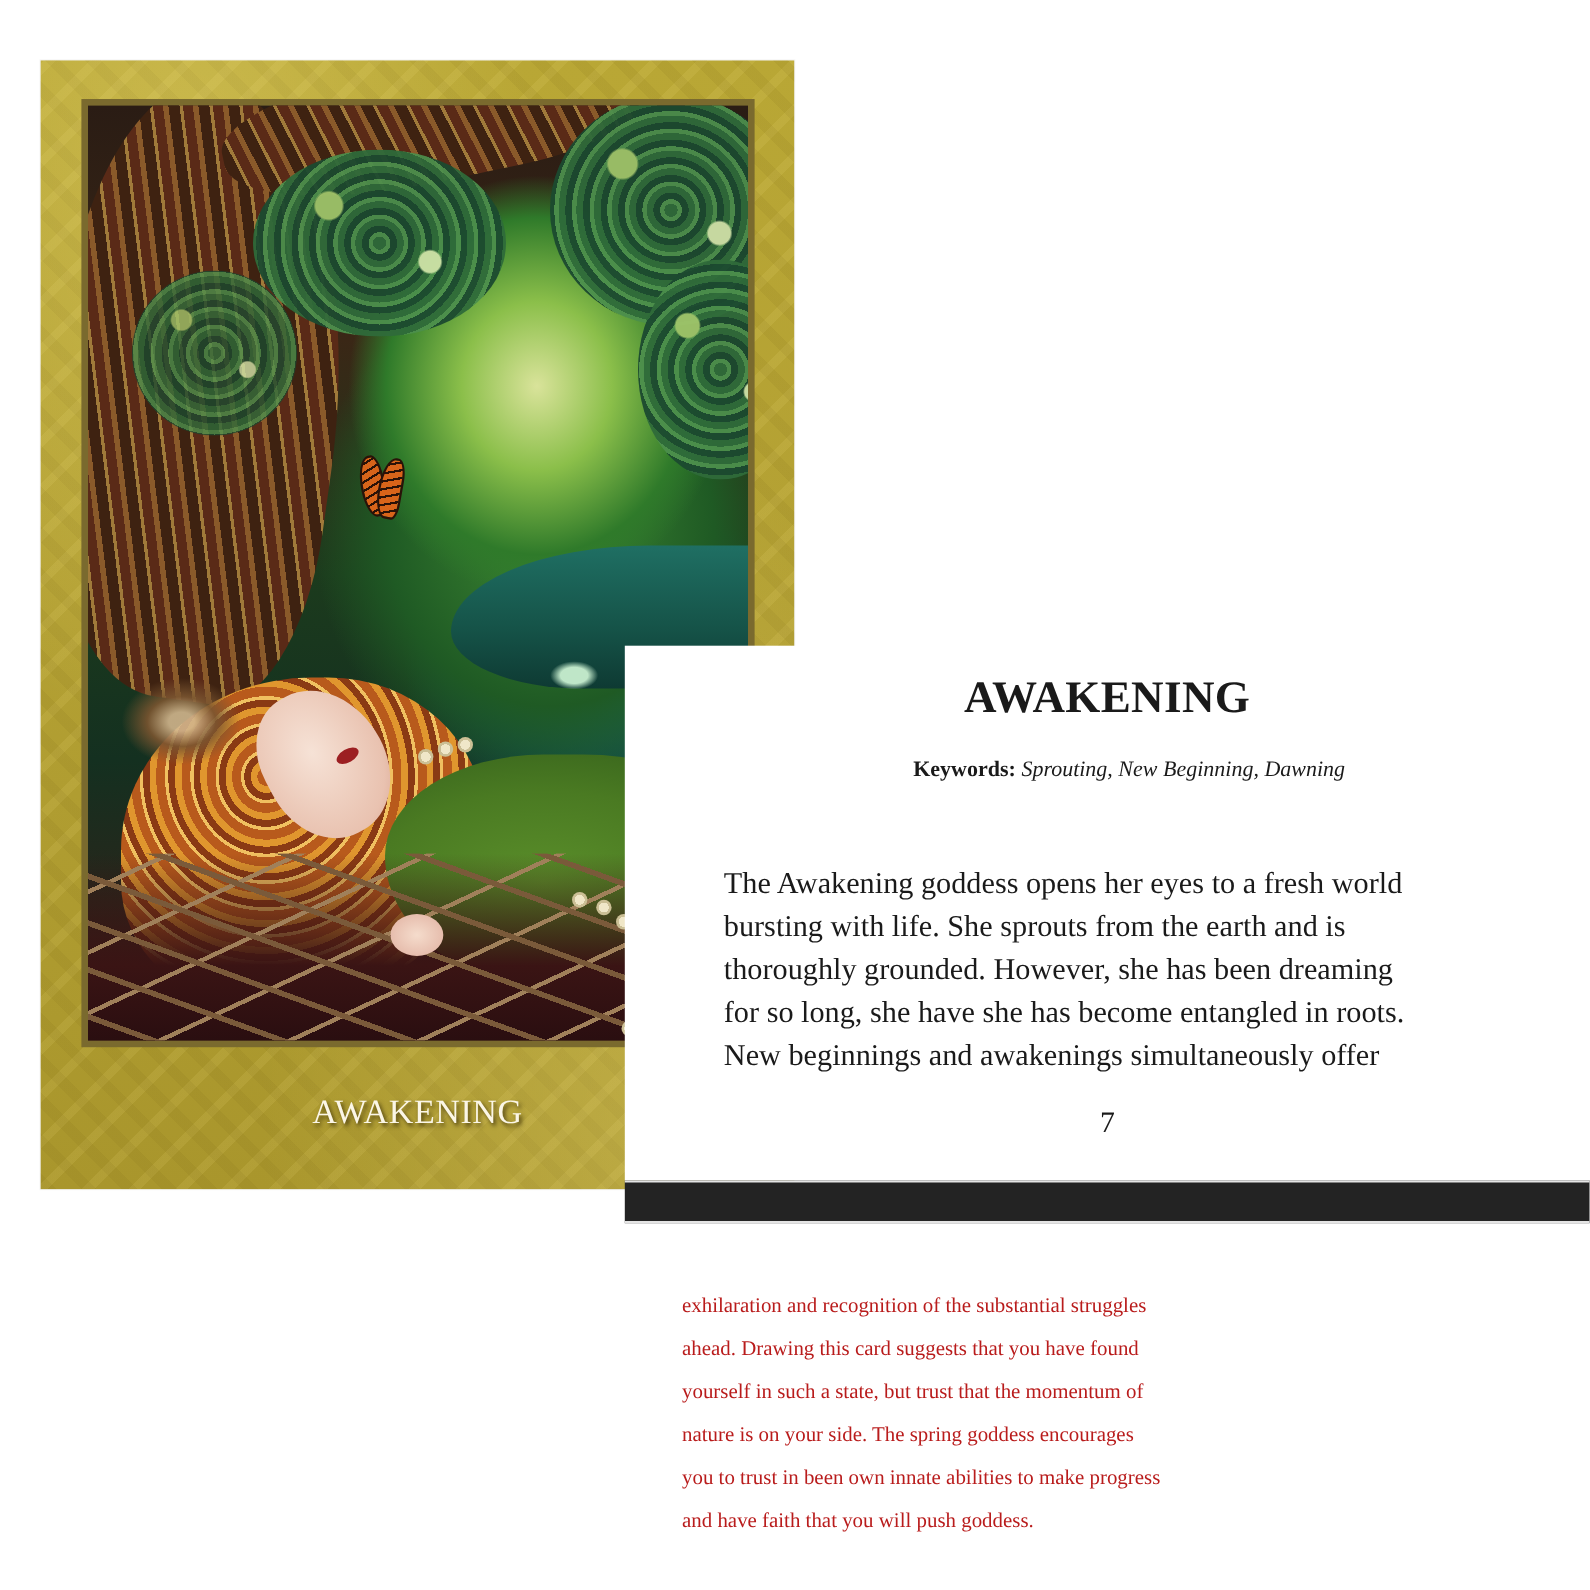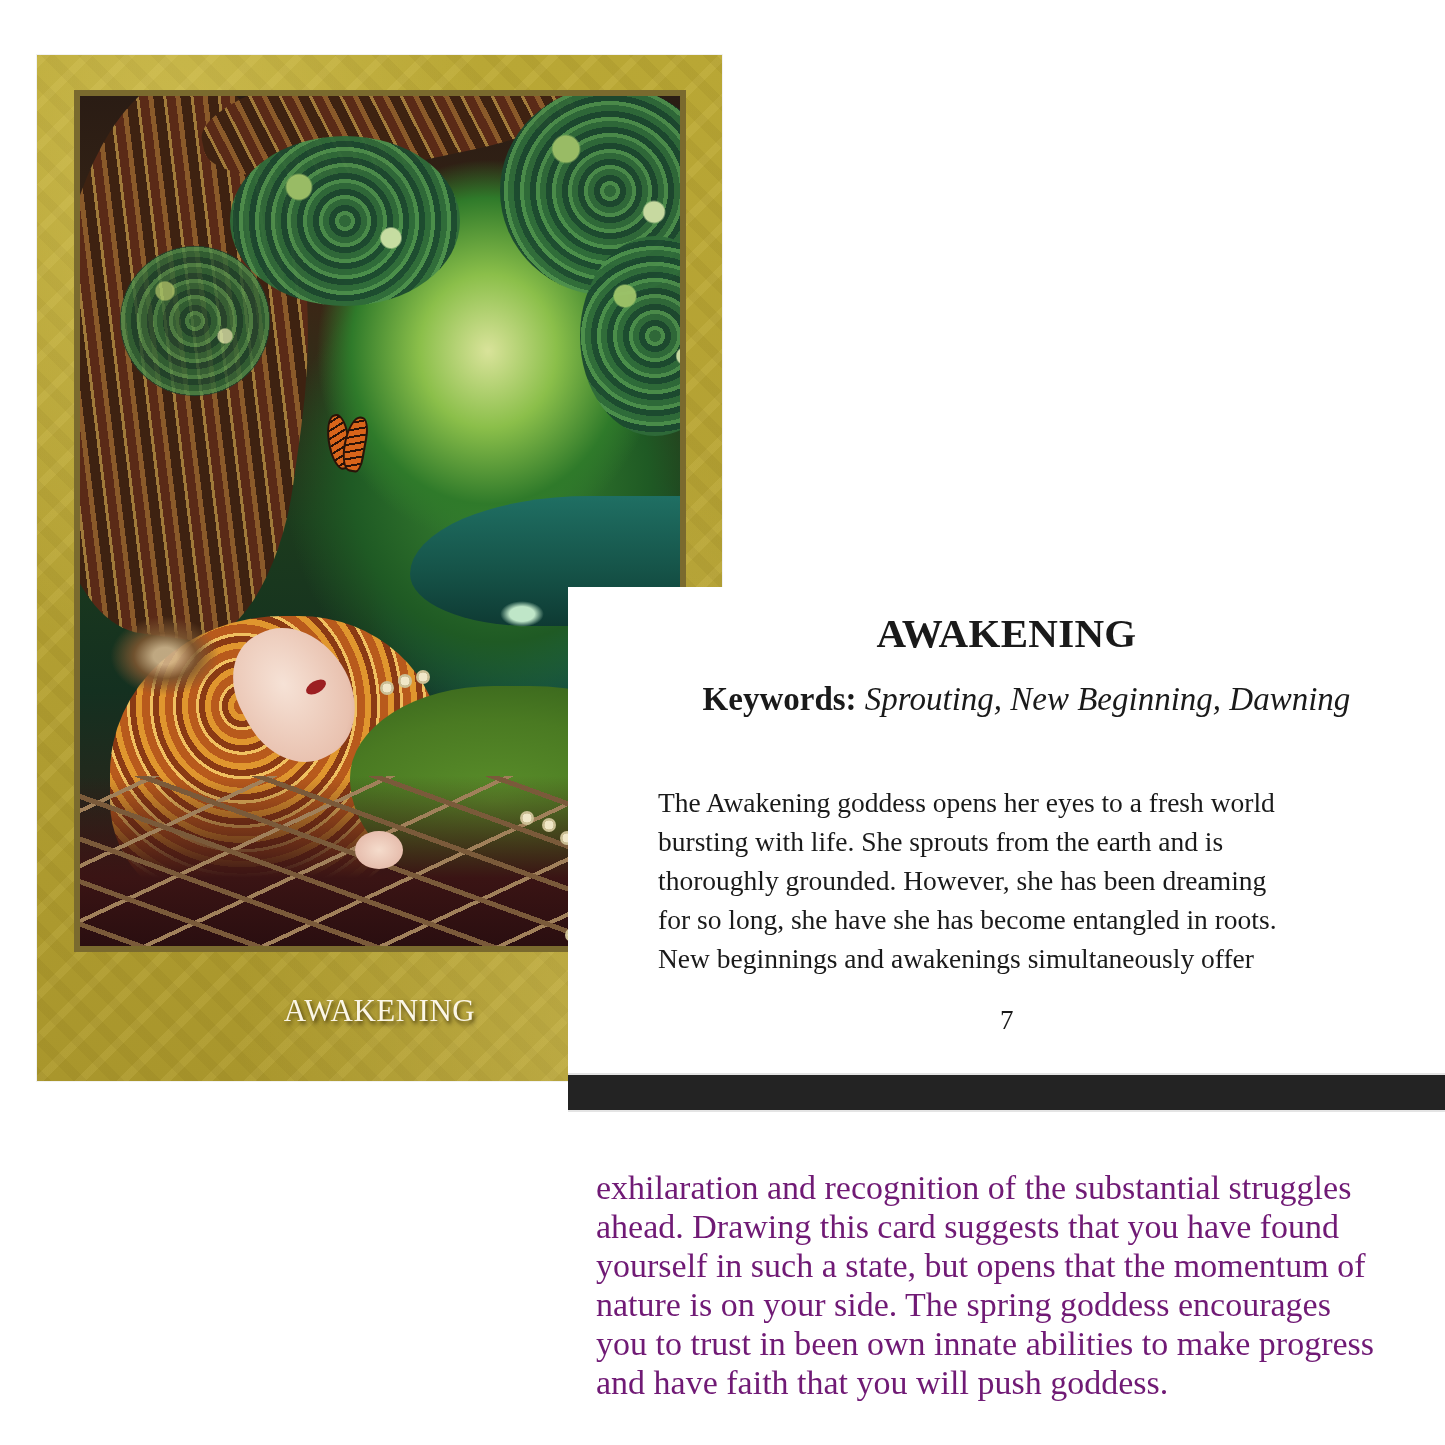--- a/index.html
+++ b/index.html
@@ -68,35 +68,35 @@
                 color:#fbf6e6; font-size:31px; letter-spacing:0.5px;
                 font-family:"Liberation Serif", "DejaVu Serif", serif;
                 text-shadow: 2px 3px 4px rgba(40,30,0,0.75); }
 
   
   .booklet { position:absolute; left:568px; top:587px; width:877px; height:486px;
              background:#ffffff; }
   .booklet-title { position:absolute; left:0; right:0; top:22px; text-align:center;
                    font-size:41px; font-weight:bold; color:#1a1a1a; letter-spacing:0.3px; }
   .keywords { position:absolute; left:120px; right:80px; top:88px; text-align:center;
-              font-size:33px; line-height:48px; color:#1a1a1a; }
+              font-size:20px; line-height:48px; color:#1a1a1a; }
   .keywords .kw-label { font-weight:bold; }
   .keywords .kw-values { font-style:italic; }
   .body-text { position:absolute; left:90px; right:32px; top:196px;
                font-size:27.5px; line-height:39px; color:#1a1a1a; }
   .body-text div { white-space:nowrap; }
   .page-number { position:absolute; left:432px; top:418px; font-size:27px; color:#1a1a1a; }
 
   .divider-bar { position:absolute; left:568px; top:1073px; width:877px; height:35px;
                  background:#232323; border-top:2px solid #e4e4e4; border-bottom:2px solid #e4e4e4;
                  box-sizing:content-box; }
 
   
-  .continued { position:absolute; left:596px; top:1168px; width:800px;
-               font-size:34px; line-height:39px; color:#701a75; }
+  .continued { position:absolute; left:620px; top:1168px; width:800px;
+               font-size:19px; line-height:39px; color:#b91c1c; }
   .continued div { white-space:nowrap; }
 </style>
 </head>
 <body>
 
 <div class="card">
   <div class="card-frame">
     <div class="painting" title="Painting of a red-haired goddess lying among tree roots in a forest glade, with a monarch butterfly, moths, white flowers, and a green stream">
       <div class="tree" style="left:-30px;top:-20px;width:260px;height:560px;transform:rotate(8deg);"></div>
       <div class="tree" style="left:120px;top:-40px;width:380px;height:110px;transform:rotate(-12deg);"></div>
@@ -143,17 +143,17 @@
     <div>New beginnings and awakenings simultaneously offer</div>
   </div>
   <div class="page-number">7</div>
 </div>
 
 <div class="divider-bar"></div>
 
 <div class="continued">
   <div>exhilaration and recognition of the substantial struggles</div>
   <div>ahead. Drawing this card suggests that you have found</div>
-  <div>yourself in such a state, but opens that the momentum of</div>
+  <div>yourself in such a state, but trust that the momentum of</div>
   <div>nature is on your side. The spring goddess encourages</div>
   <div>you to trust in been own innate abilities to make progress</div>
   <div>and have faith that you will push goddess.</div>
 </div>
 
 </body></html>

